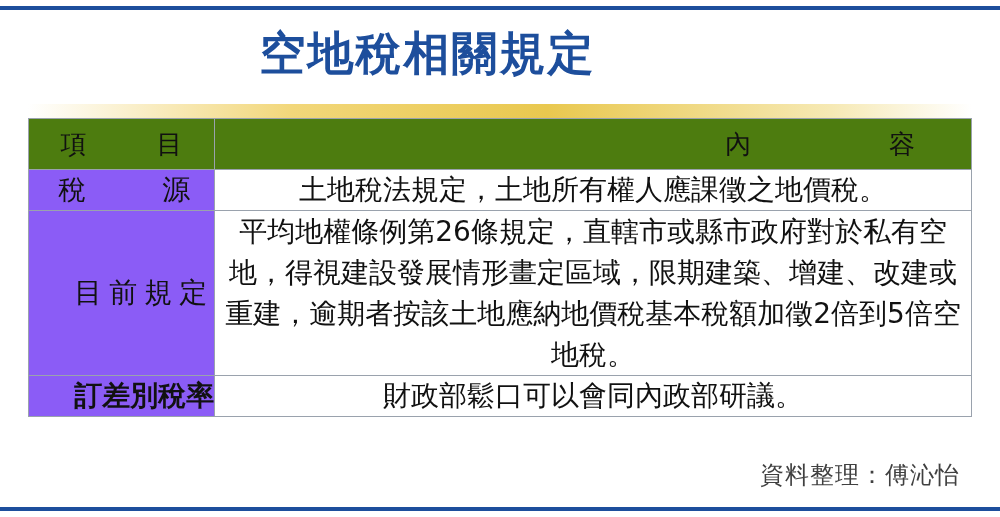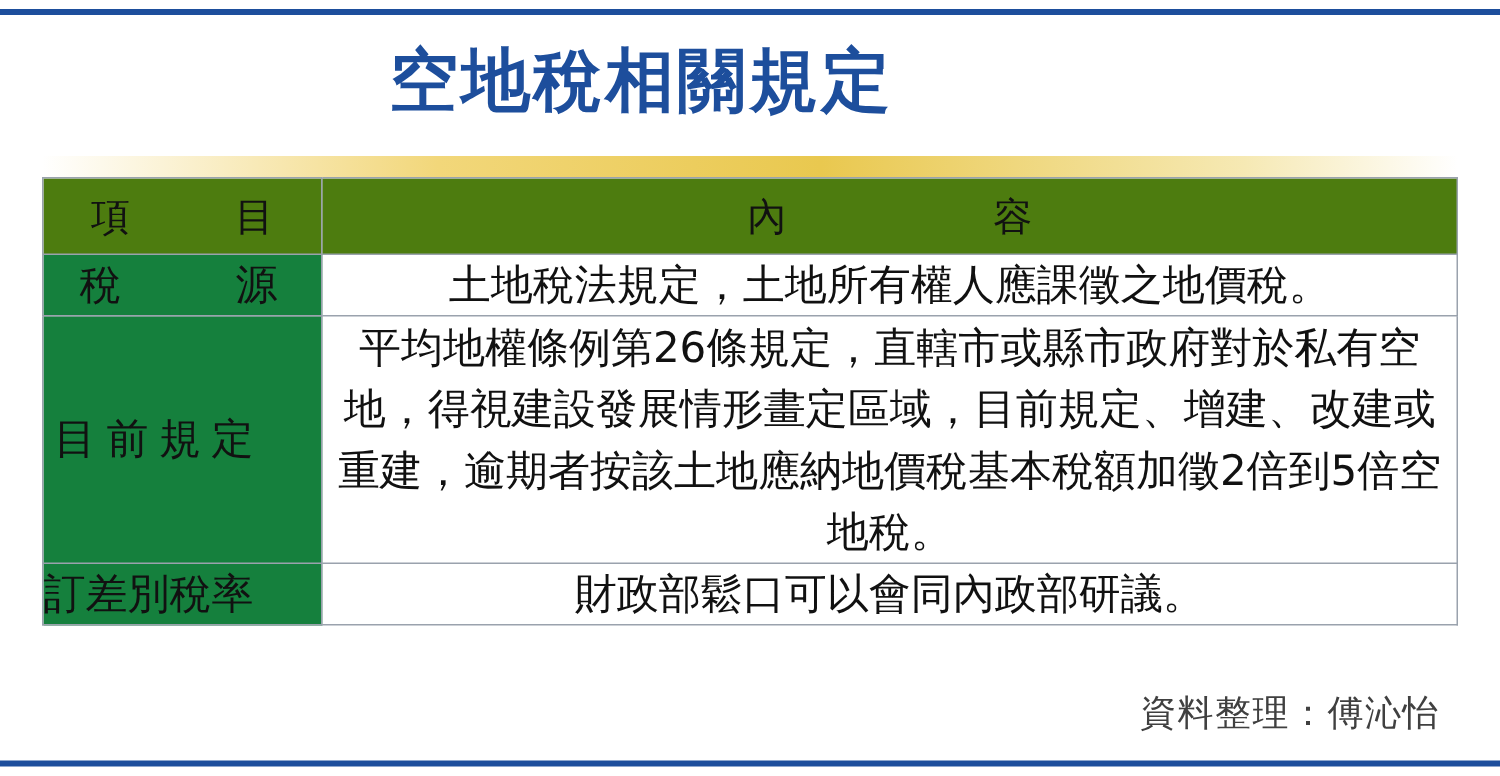--- a/index.html
+++ b/index.html
@@ -81,32 +81,33 @@
     font-size: 26px;
     color: #111;
     font-weight: normal;
     text-align: center;
     letter-spacing: 22px;
     text-indent: 22px;
   }
   .hdr.hdr-content {
     letter-spacing: 56px;
     text-indent: 56px;
+    text-align: right;
   }
 
   .cell-item {
-    background: #15803d;
-    text-align: left;
+    background: #8b5cf6;
+    text-align: right;
     font-size: 28px;
     color: #111;
     padding: 6px 4px;
   }
   .cell-item.sp-wide { letter-spacing: 24px; text-indent: 24px; }
   .cell-item.sp-mid  { letter-spacing: 7px;  text-indent: 7px; }
-  .cell-item.sp-none { letter-spacing: 0; text-indent: 0; }
+  .cell-item.sp-none { letter-spacing: 0; text-indent: 0; font-weight: bold; }
 
   .cell-content {
     background: #ffffff;
     text-align: center;
     font-size: 28px;
     line-height: 40px;
     color: #111;
     padding: 7px 10px 9px 12px;
   }
 
@@ -143,21 +144,21 @@
         <th class="hdr hdr-content">內　容</th>
       </tr>
     </thead>
     <tbody>
       <tr>
         <td class="cell-item sp-wide">稅　源</td>
         <td class="cell-content">土地稅法規定，土地所有權人應課徵之地價稅。</td>
       </tr>
       <tr class="row-tall">
         <td class="cell-item sp-mid">目前規定</td>
-        <td class="cell-content">平均地權條例第26條規定，直轄市或縣市政府對於私有空地，得視建設發展情形畫定區域，目前規定、增建、改建或重建，逾期者按該土地應納地價稅基本稅額加徵2倍到5倍空地稅。</td>
+        <td class="cell-content">平均地權條例第26條規定，直轄市或縣市政府對於私有空地，得視建設發展情形畫定區域，限期建築、增建、改建或重建，逾期者按該土地應納地價稅基本稅額加徵2倍到5倍空地稅。</td>
       </tr>
       <tr>
         <td class="cell-item sp-none">訂差別稅率</td>
         <td class="cell-content">財政部鬆口可以會同內政部研議。</td>
       </tr>
     </tbody>
   </table>
 
   <div class="credit">資料整理：傅沁怡</div>
 

